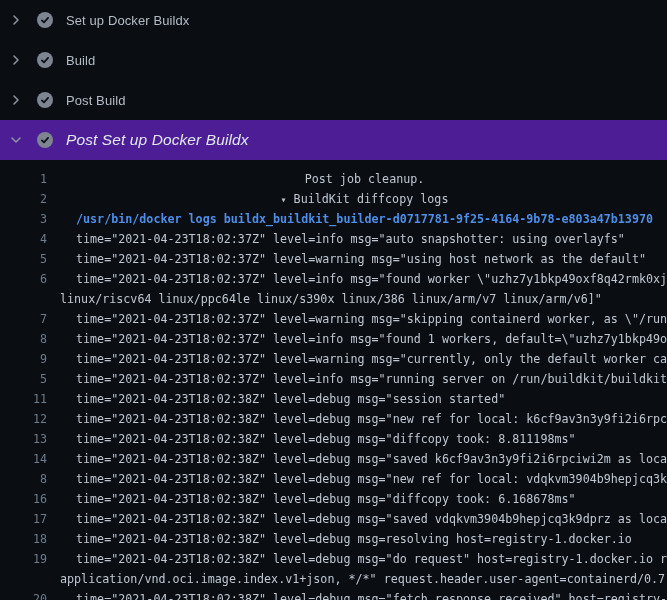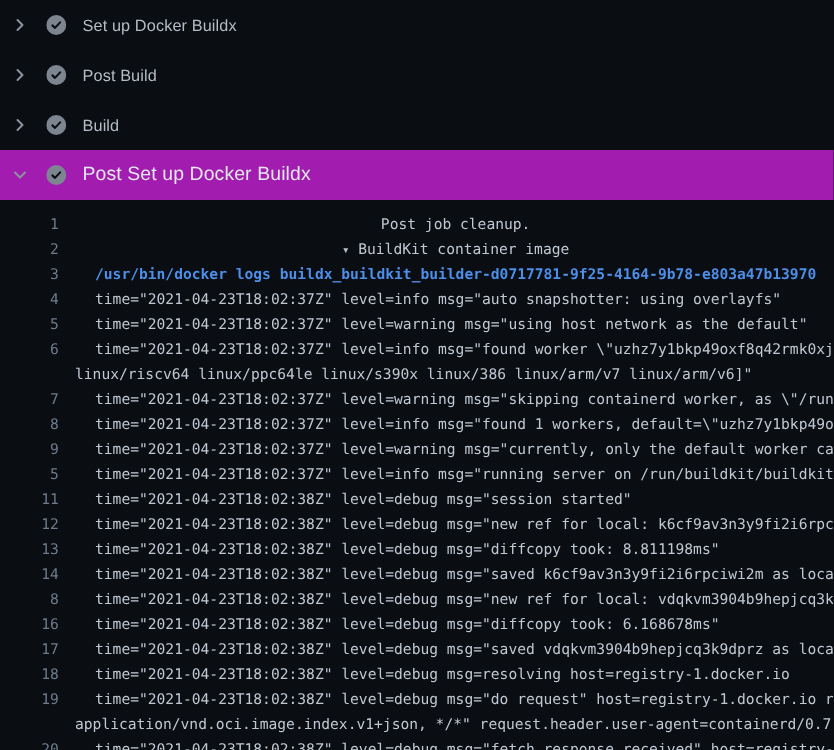--- a/index.html
+++ b/index.html
@@ -7,21 +7,21 @@
     width:667px;height:600px;overflow:hidden;
     background:#0a0d12;
     font-family:"Liberation Sans", sans-serif;
   }
   
   .sections{width:667px;border-radius:20px;}
   .section-row{
     height:40px;display:flex;align-items:center;
     padding-left:8px;box-sizing:border-box;cursor:pointer;
   }
-  .section-row.expanded{background:#a21caf;}
+  .section-row.expanded{background:#4c1d95;font-style:italic;}
   .chev{width:16px;height:16px;flex:0 0 16px;display:flex;align-items:center;justify-content:center;}
   .statusico{width:16px;height:16px;flex:0 0 16px;margin-left:13px;display:flex;align-items:center;justify-content:center;}
   .section-label{margin-left:13px;color:#b4bdc6;font-size:13px;letter-spacing:.1px;}
   .section-row.expanded .section-label{color:#e2e8ee;font-size:15.5px;}
   
   .log{
     padding-top:9px;
     font-family:"DejaVu Sans Mono", monospace;
     font-size:11.7px;line-height:20px;
     color:#bfc8d2;
@@ -64,35 +64,35 @@
         <svg width="16" height="16" viewBox="0 0 16 16">
           <path d="M6 4 L10 8 L6 12" fill="none" stroke="#8b949e" stroke-width="1.6" stroke-linecap="round" stroke-linejoin="round"></path>
         </svg>
       </span>
       <span class="statusico">
         <svg width="16" height="16" viewBox="0 0 16 16">
           <circle cx="8" cy="8" r="8" fill="#7d8590"></circle>
           <path d="M4.9 8.3 L7 10.3 L11.1 5.9" fill="none" stroke="#0b0e13" stroke-width="1.7" stroke-linecap="round" stroke-linejoin="round"></path>
         </svg>
       </span>
-      <span class="section-label">Post Build</span>
+      <span class="section-label">Build</span>
     </div>
     <div class="section-row">
       <span class="chev">
         <svg width="16" height="16" viewBox="0 0 16 16">
           <path d="M6 4 L10 8 L6 12" fill="none" stroke="#8b949e" stroke-width="1.6" stroke-linecap="round" stroke-linejoin="round"></path>
         </svg>
       </span>
       <span class="statusico">
         <svg width="16" height="16" viewBox="0 0 16 16">
           <circle cx="8" cy="8" r="8" fill="#7d8590"></circle>
           <path d="M4.9 8.3 L7 10.3 L11.1 5.9" fill="none" stroke="#0b0e13" stroke-width="1.7" stroke-linecap="round" stroke-linejoin="round"></path>
         </svg>
       </span>
-      <span class="section-label">Build</span>
+      <span class="section-label">Post Build</span>
     </div>
     <div class="section-row expanded">
       <span class="chev">
         <svg width="16" height="16" viewBox="0 0 16 16">
           <path d="M4 6 L8 10 L12 6" fill="none" stroke="#8b949e" stroke-width="1.6" stroke-linecap="round" stroke-linejoin="round"></path>
         </svg>
       </span>
       <span class="statusico">
         <svg width="16" height="16" viewBox="0 0 16 16">
           <circle cx="8" cy="8" r="8" fill="#7d8590"></circle>
@@ -102,21 +102,21 @@
       <span class="section-label">Post Set up Docker Buildx</span>
     </div>
   </div>
 <div class="log" id="log">
     <div class="log-row plain">
       <span class="num">1</span>
       <span class="txt">Post job cleanup.</span>
     </div>
     <div class="log-row group">
       <span class="num">2</span>
-      <span class="txt"><span class="tri">▾</span><span>BuildKit container image</span></span>
+      <span class="txt"><span class="tri">▾</span><span>BuildKit diffcopy logs</span></span>
     </div>
     <div class="log-row command">
       <span class="num">3</span>
       <span class="txt">/usr/bin/docker logs buildx_buildkit_builder-d0717781-9f25-4164-9b78-e803a47b13970</span>
     </div>
     <div class="log-row entry">
       <span class="num">4</span>
       <span class="txt">time="2021-04-23T18:02:37Z" level=info msg="auto snapshotter: using overlayfs"</span>
     </div>
     <div class="log-row entry">

